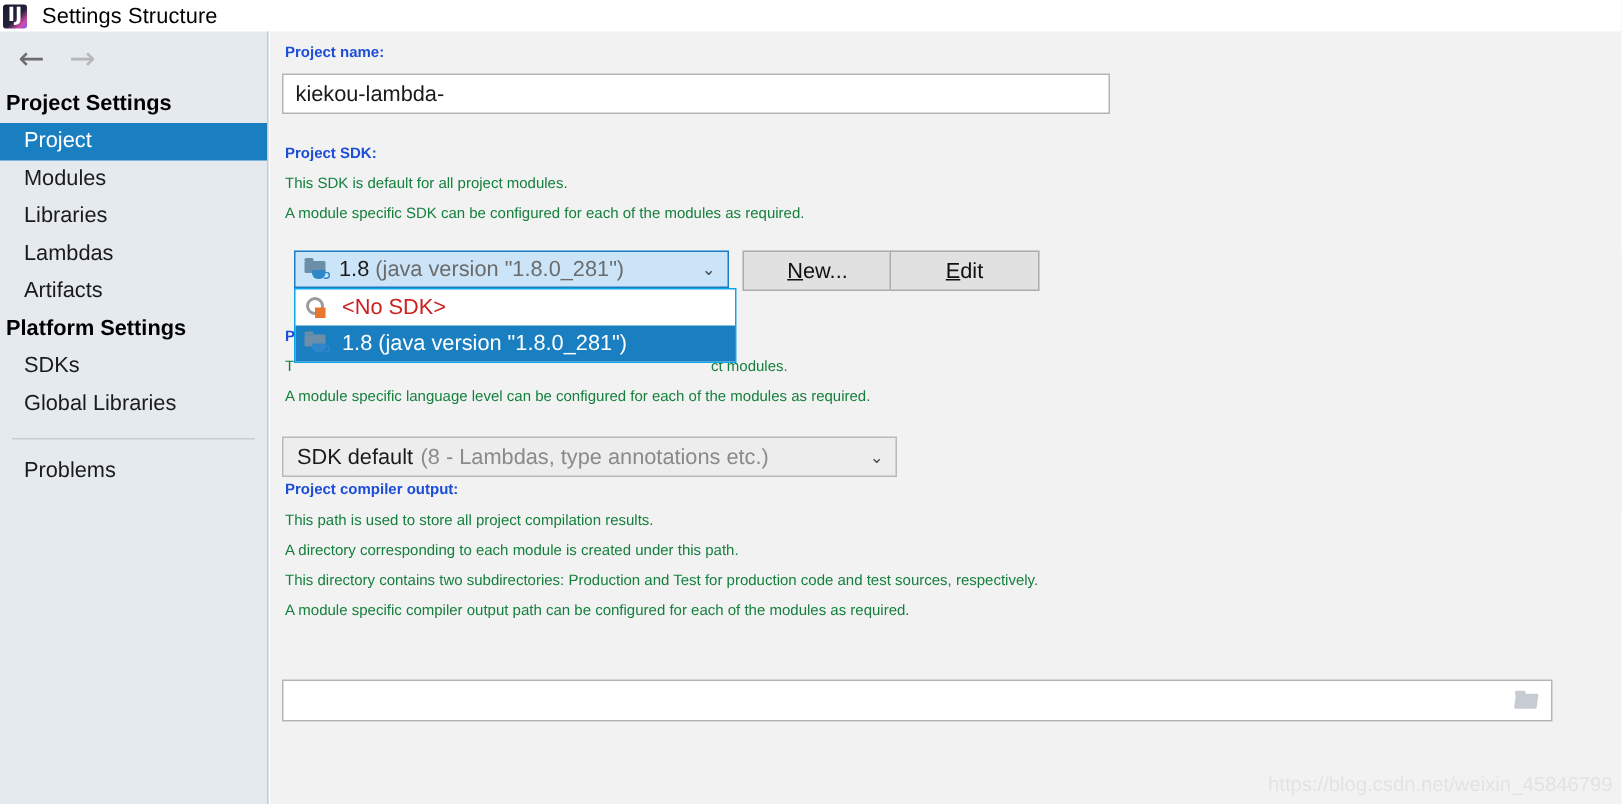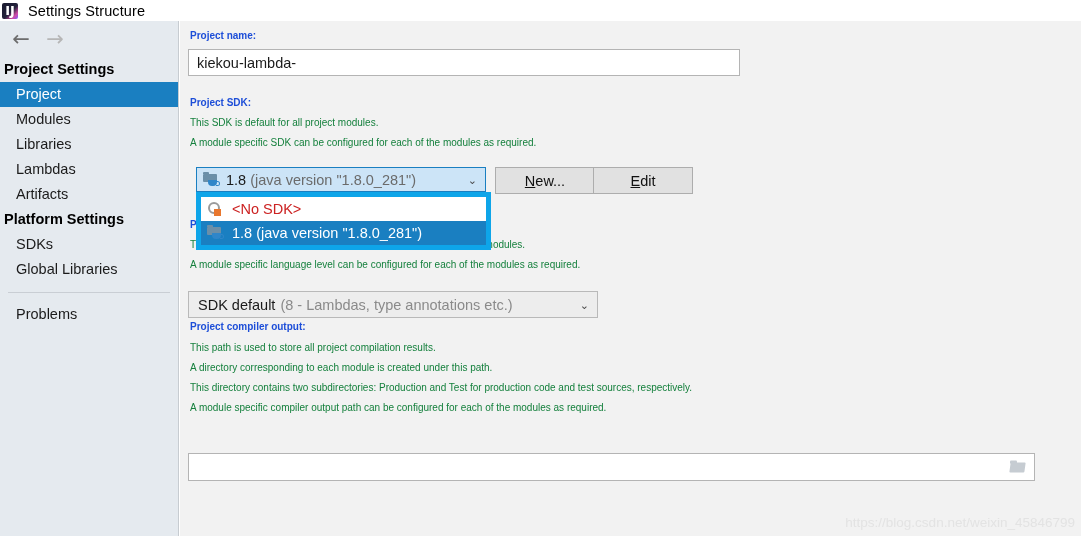--- a/index.html
+++ b/index.html
@@ -234,21 +234,21 @@
     width: 7px; height: 7px;
     background: #e8772e;
   }
 
   
   #sdk-popup {
     position: absolute;
     left: 16px; top: 171px;
     width: 295px;
     background: #ffffff;
-    border: 5px solid #0ea5e9;
+    border: 1px solid #0ea5e9;
     box-sizing: border-box;
     z-index: 30;
   }
   .popup-item {
     height: 24px;
     display: flex;
     align-items: center;
     font-size: 14.5px;
     white-space: nowrap;
   }

